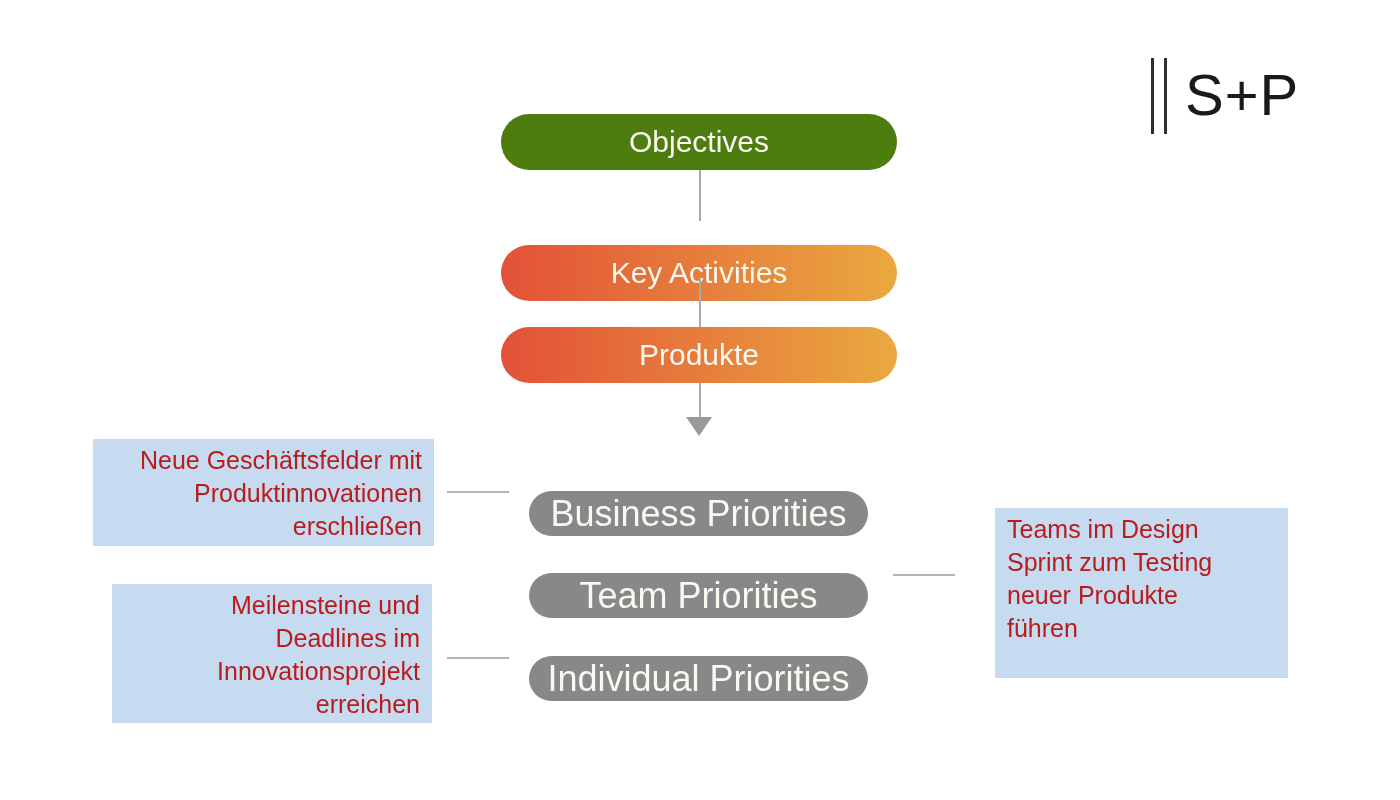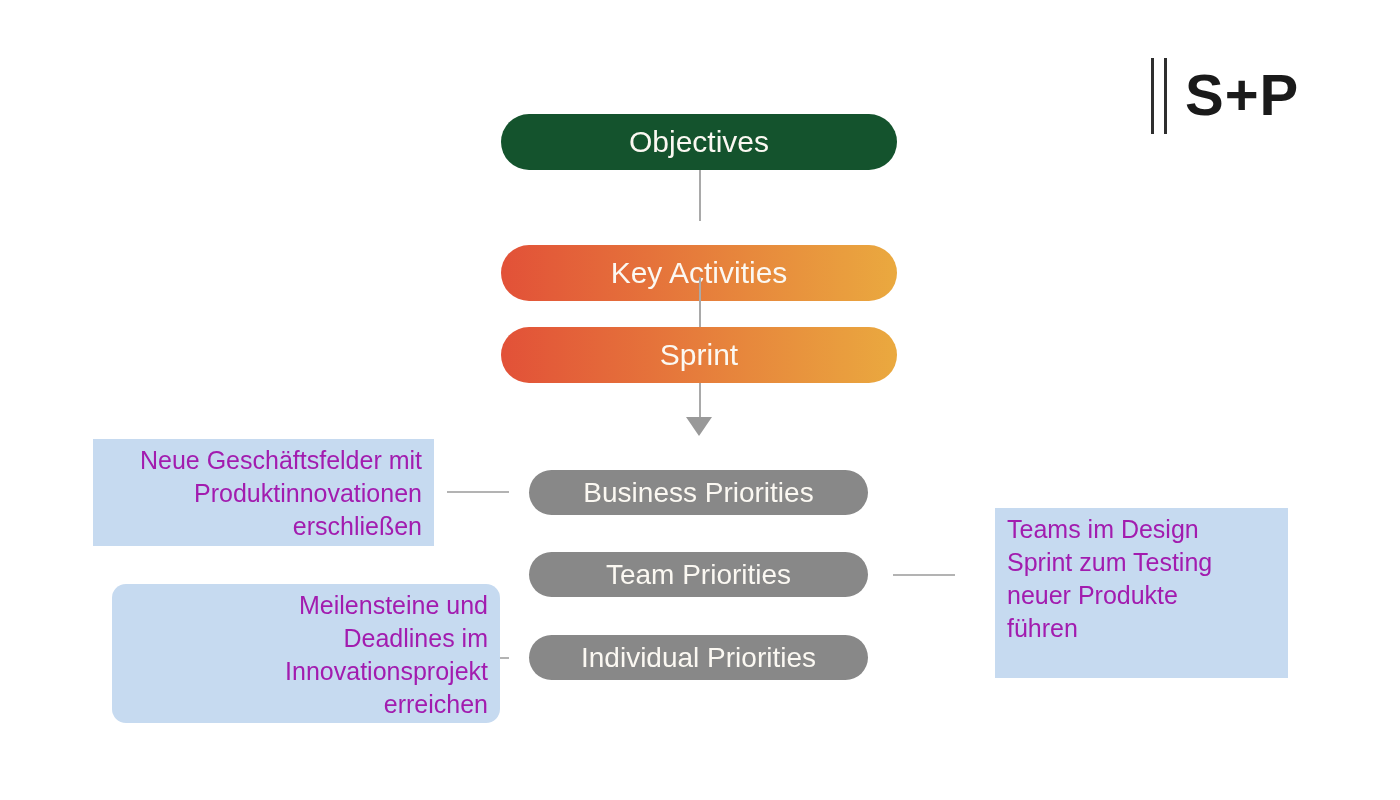--- a/index.html
+++ b/index.html
@@ -21,29 +21,30 @@
     color: #fbf8f2;
     font-weight: 400;
   }
   .pill.top-pill {
     left: 501px;
     width: 396px;
     height: 56px;
     border-radius: 28px;
     font-size: 30px;
   }
-  .pill.dark   { background: #14532d; }
+  .pill.dark   { background: #4d7c0f; }
   .pill.orange { background: linear-gradient(90deg, #e25138 0%, #eaa93f 100%); }
   .pill.gray {
     left: 529px;
     width: 339px;
     height: 45px;
     border-radius: 23px;
     background: #888888;
-    font-size: 28px;
+    font-size: 36px;
+    margin-top: 21px;
   }
 
   
   .flow-line {
     position: absolute;
     left: 699px;
     width: 2px;
     background: #a9a9a9;
   }
   .arrow-head {
@@ -61,21 +62,21 @@
   .h-connector {
     position: absolute;
     height: 2px;
     background: #b3b3b3;
   }
 
   
   .note {
     position: absolute;
     background: #c6daf0;
-    color: #a21caf;
+    color: #b91c1c;
     font-size: 25px;
     line-height: 33px;
     white-space: pre-line;
     padding: 5px 12px;
     overflow: hidden;
   }
   .note.align-right { text-align: right; }
   .note.align-left  { text-align: left; }
 
   
@@ -87,21 +88,20 @@
     align-items: flex-start;
   }
   .logo-bars { display: flex; gap: 10px; margin-right: 18px; }
   .logo-bars .bar { display: block; width: 3px; height: 76px; background: #2e2e2e; }
   .logo-text {
     font-size: 58px;
     line-height: 1;
     color: #1a1a1a;
     margin-top: 8px;
     letter-spacing: 1px;
-    font-weight: bold;
   }
 </style>
 </head>
 <body>
 
 <div class="stage">
 
   <div class="logo">
     <div class="logo-bars">
       <span class="bar"></span>
@@ -111,37 +111,37 @@
   </div>
 
   <div class="pill top-pill dark" style="top:114px;">Objectives</div>
 
   <div class="flow-line" style="top:170px;height:51px;"></div>
 
   <div class="pill top-pill orange" style="top:221px;margin-top:24px;">Key Activities</div>
 
   <div class="flow-line" style="top:277px;height:50px;"></div>
 
-  <div class="pill top-pill orange" style="top:327px;">Sprint</div>
+  <div class="pill top-pill orange" style="top:327px;">Produkte</div>
 
   <div class="flow-line" style="top:383px;height:36px;"></div>
   <div class="arrow-head"></div>
 
   <div class="pill gray" style="top:470px;">Business Priorities</div>
   <div class="pill gray" style="top:635px;">Individual Priorities</div>
   <div class="pill gray" style="top:552px;">Team Priorities</div>
 
   <div class="h-connector" style="left:447px;top:491px;width:62px;"></div>
   <div class="h-connector" style="left:447px;top:657px;width:62px;"></div>
   <div class="h-connector" style="left:893px;top:574px;width:62px;"></div>
 
   <div class="note align-right" style="left:93px;top:439px;width:341px;height:107px;">Neue Geschäftsfelder mit
 Produktinnovationen
 erschließen</div>
-  <div class="note align-right" style="left:112px;top:584px;width:388px;height:139px;border-radius:14px;">Meilensteine und
+  <div class="note align-right" style="left:112px;top:584px;width:320px;height:139px;">Meilensteine und
 Deadlines im
 Innovationsprojekt
 erreichen</div>
   <div class="note align-left" style="left:995px;top:508px;width:293px;height:170px;">Teams im Design
 Sprint zum Testing
 neuer Produkte
 führen</div>
 
 </div>
 

